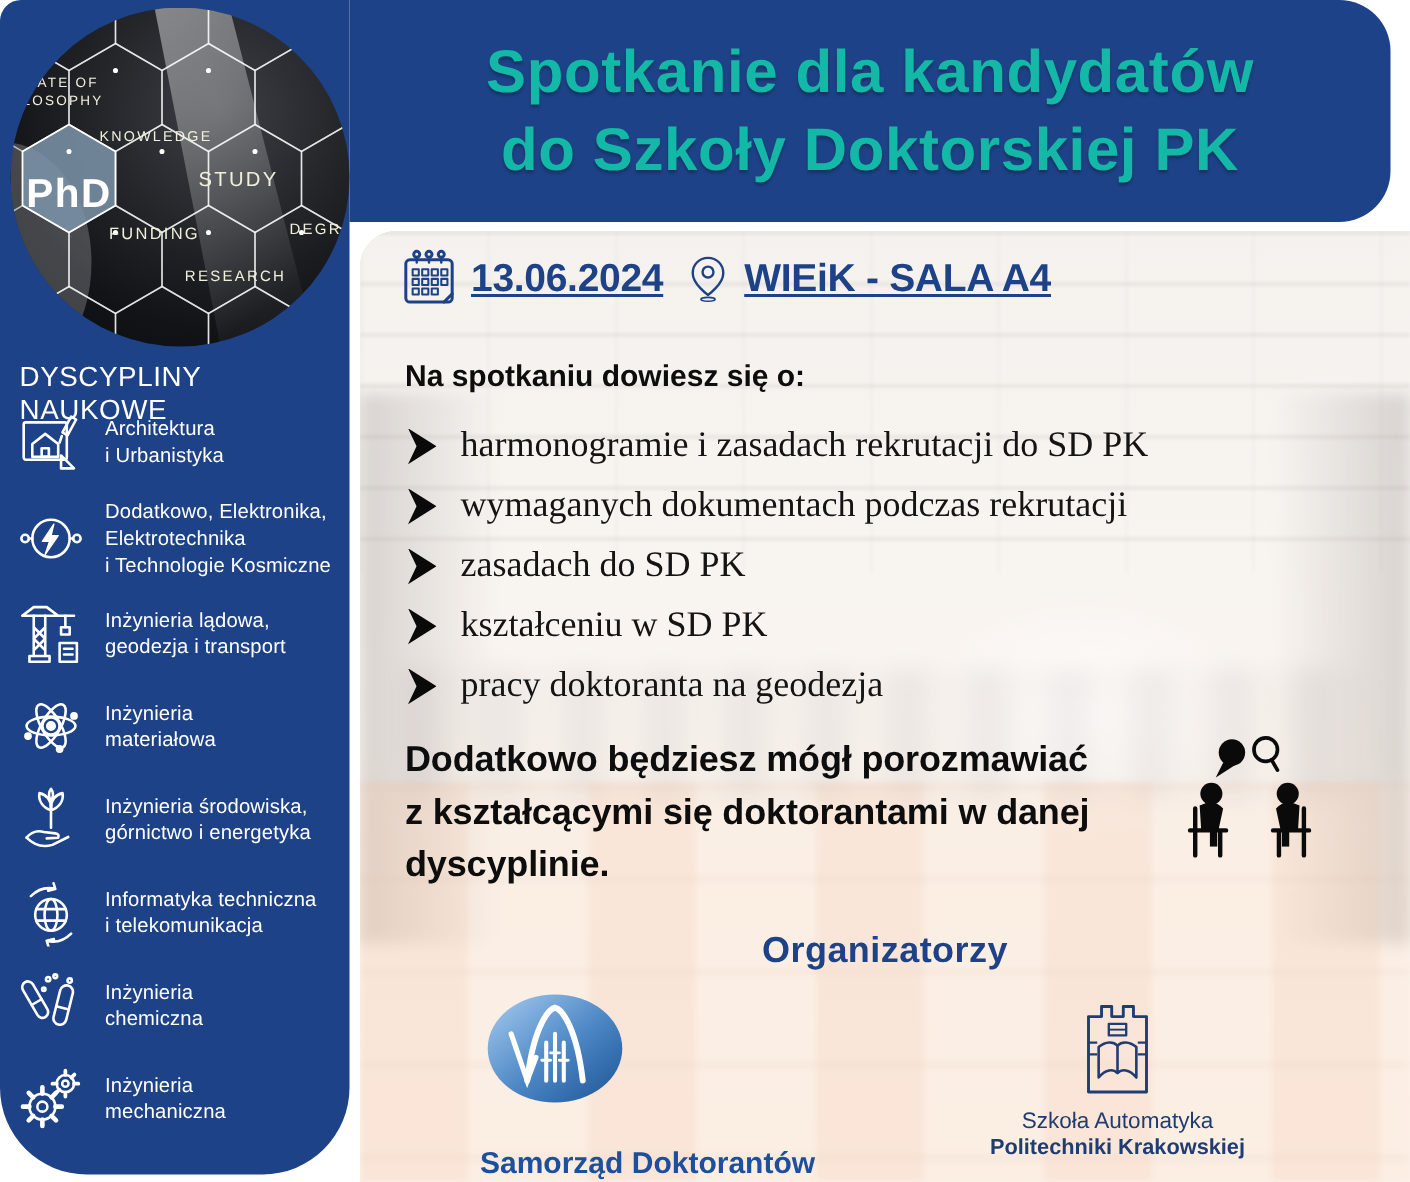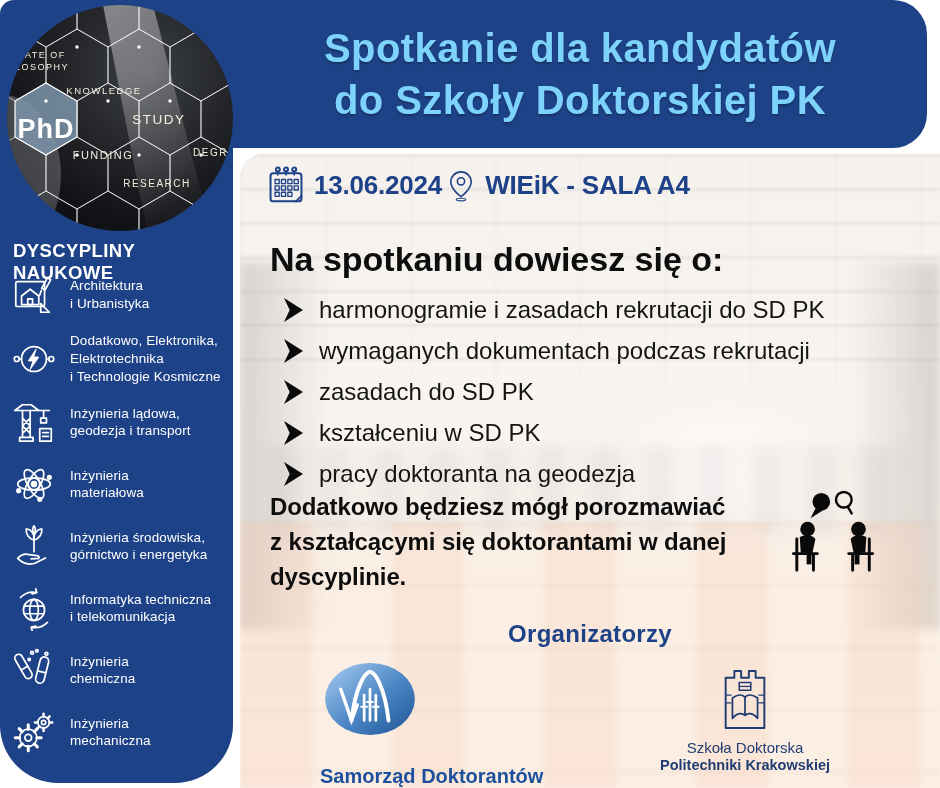--- a/index.html
+++ b/index.html
@@ -9,32 +9,32 @@
   html,body{margin:0;padding:0;background:#ffffff;}
   body{width:940px;height:788px;font-family:"Liberation Sans",sans-serif;}
   .poster{position:relative;width:940px;height:788px;overflow:hidden;background:#fff;}
 
   
   .sidebar{position:absolute;left:0;top:0;width:233px;height:783px;
     background:var(--primary-blue);border-radius:14px 0 58px 58px;z-index:3;}
   .header{position:absolute;left:233px;top:0;width:694px;height:148px;
     background:var(--primary-blue);border-radius:0 34px 34px 0;z-index:3;
     display:flex;flex-direction:column;justify-content:center;align-items:center;}
-  .header .line{color:#7dd3fc;font-size:40px;font-weight:800;line-height:1.3;
+  .header .line{color:#14b8a6;font-size:40px;font-weight:800;line-height:1.3;
     letter-spacing:.4px;text-align:left;text-shadow:0 2px 2px rgba(0,0,0,.25);}
 
   
   .avatar-circle{position:absolute;left:7px;top:5px;width:226px;height:226px;border-radius:50%;
     overflow:hidden;background:radial-gradient(circle at 62% 30%, #3c3f45 0%, #24262a 38%, #121316 70%, #0a0b0d 100%);}
   .avatar-circle svg{display:block;}
   .hexlbl{fill:#f1efdc;font-family:"Liberation Sans",sans-serif;letter-spacing:1.5px;}
 
   
   .disc-heading{position:absolute;left:13px;top:240px;color:#fff;font-size:18.5px;
-    font-weight:700;letter-spacing:.4px;}
+    font-weight:400;letter-spacing:.4px;}
   .disc-list{position:absolute;left:9px;top:270px;right:3px;display:flex;
     flex-direction:column;gap:12px;}
   .disc-item{display:flex;align-items:center;gap:11px;}
   .disc-icon{width:50px;height:50px;flex:none;display:flex;align-items:center;justify-content:center;}
   .white-stroke{stroke:#ffffff;fill:none;stroke-width:1.8;stroke-linecap:round;stroke-linejoin:round;}
   .disc-label{color:#fff;font-size:13.5px;line-height:1.32;white-space:pre-line;letter-spacing:.1px;}
 
   
   .photo{position:absolute;left:240px;top:154px;width:700px;height:634px;
     border-radius:24px 0 0 0;overflow:hidden;z-index:1;background:#f3ede6;}
@@ -56,29 +56,29 @@
     background:repeating-linear-gradient(90deg, rgba(70,60,72,.16) 0 26px, rgba(125,105,95,.09) 26px 54px);
     filter:blur(7px);}
   .bg-chairs{left:0;bottom:0;width:100%;height:42%;
     background:
       repeating-linear-gradient(90deg, rgba(228,138,78,.30) 0 72px, rgba(240,172,112,.16) 72px 152px),
       repeating-linear-gradient(180deg, rgba(150,88,48,.12) 0 4px, rgba(0,0,0,0) 4px 62px);
     filter:blur(2px);}
   .bg-wash{inset:0;background:rgba(255,252,250,.55);}
 
   
-  .event-row{position:absolute;left:26px;top:10px;display:flex;align-items:center;gap:3px;
-    color:var(--primary-blue);font-weight:800;font-size:26px;letter-spacing:-.2px;z-index:2;}
+  .event-row{position:absolute;left:26px;top:10px;display:flex;align-items:center;gap:14px;
+    color:var(--primary-blue);font-weight:800;font-size:26px;letter-spacing:-.2px;z-index:2;text-decoration:underline;}
   .event-item{display:flex;align-items:center;gap:8px;}
   .blue-stroke{stroke:var(--primary-blue);fill:none;stroke-width:2.2;stroke-linecap:round;stroke-linejoin:round;}
 
   
-  .intro-heading{position:absolute;left:30px;top:86px;font-size:34px;font-weight:800;
+  .intro-heading{position:absolute;left:30px;top:86px;font-size:20px;font-weight:800;
     color:#0d0d0d;z-index:2;}
-  .bullets{position:absolute;left:32px;top:130px;margin:12px;padding:0;list-style:none;z-index:2;}
+  .bullets{position:absolute;left:32px;top:130px;margin:0;padding:0;list-style:none;z-index:2;font-family:Liberation Serif, serif;}
   .bullets li{display:flex;align-items:center;gap:16px;margin-bottom:13px;
     font-size:24px;color:var(--text-black);}
   .arrow{width:19px;height:24px;background:#0a0a0a;flex:none;
     clip-path:polygon(0 0,100% 50%,0 100%,30% 50%);}
   .extra-note{position:absolute;left:30px;top:336px;font-size:24px;font-weight:800;
     color:#0d0d0d;line-height:1.45;white-space:pre;z-index:2;letter-spacing:-.1px;}
   .people-icon{position:absolute;left:548px;top:332px;width:94px;height:98px;z-index:2;}
   .organizers-heading{position:absolute;left:0;top:466px;width:100%;text-align:center;
     color:var(--primary-blue);font-size:24px;font-weight:800;letter-spacing:.3px;z-index:2;}
 
@@ -434,18 +434,18 @@
       <svg width="58" height="66" viewBox="0 0 60 68">
         <g stroke="#203d73" fill="none" stroke-width="2" stroke-linejoin="round">
           <path d="M10,64 V12 H19 V5 H26 V12 H34 V5 H41 V12 H50 V64 Z"></path>
           <path d="M10,30 H16 M10,38 H16 M50,30 H44 M50,38 H44" stroke-width="1.5"></path>
           <path d="M17,54 C22,48 27,48 30,51 C33,48 38,48 43,54 V33 C38,29 33,29 30,32 C27,29 22,29 17,33 Z" stroke-width="1.8"></path>
           <path d="M30,32 V51" stroke-width="1.8"></path>
           <rect x="24" y="17" width="12" height="8" stroke-width="1.6"></rect>
           <path d="M24,21 H36" stroke-width="1.3"></path>
         </g>
       </svg>
-      <div class="logo-right-l1">Szkoła Doktorska</div>
+      <div class="logo-right-l1">Szkoła Automatyka</div>
       <div class="logo-right-l2">Politechniki Krakowskiej</div>
     </div>
 
   </div>
 </div>
 
 </body></html>

